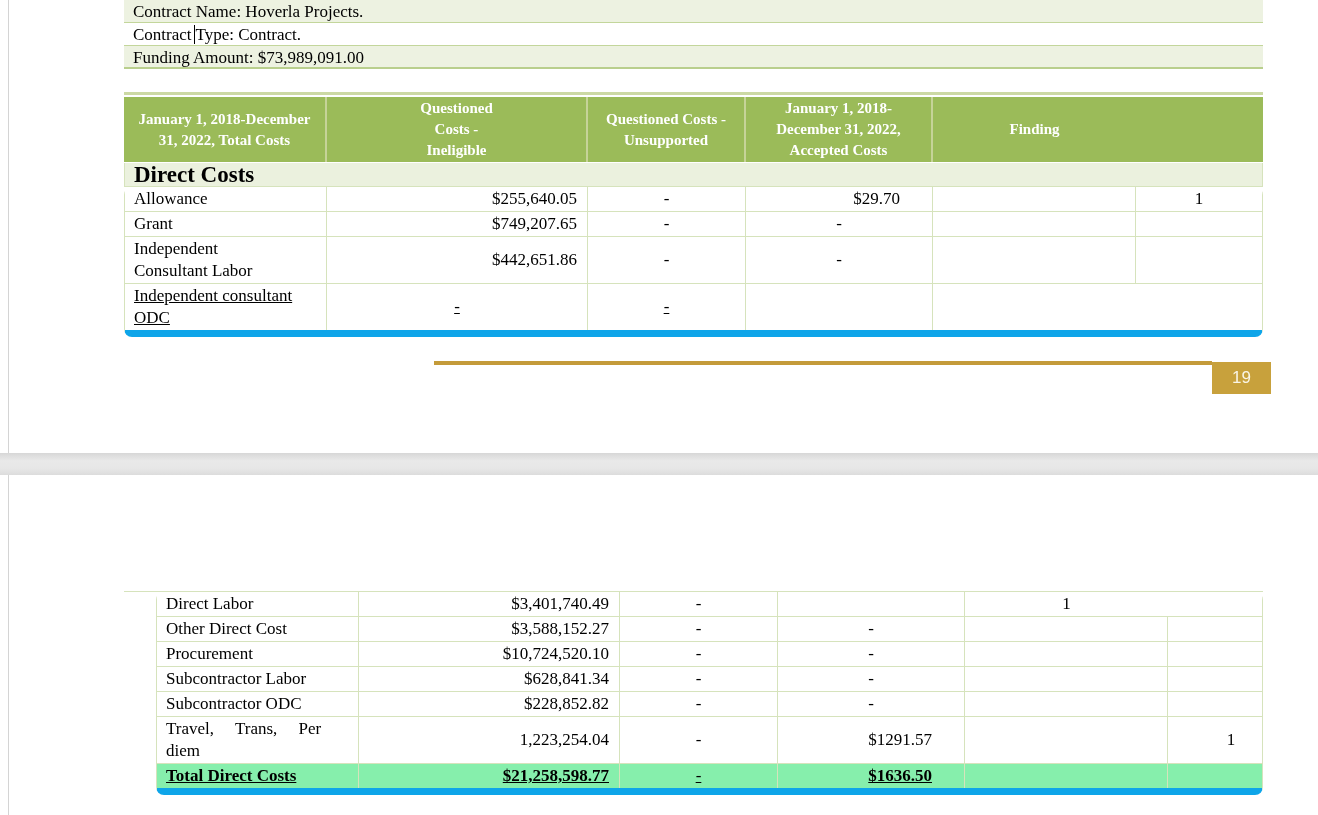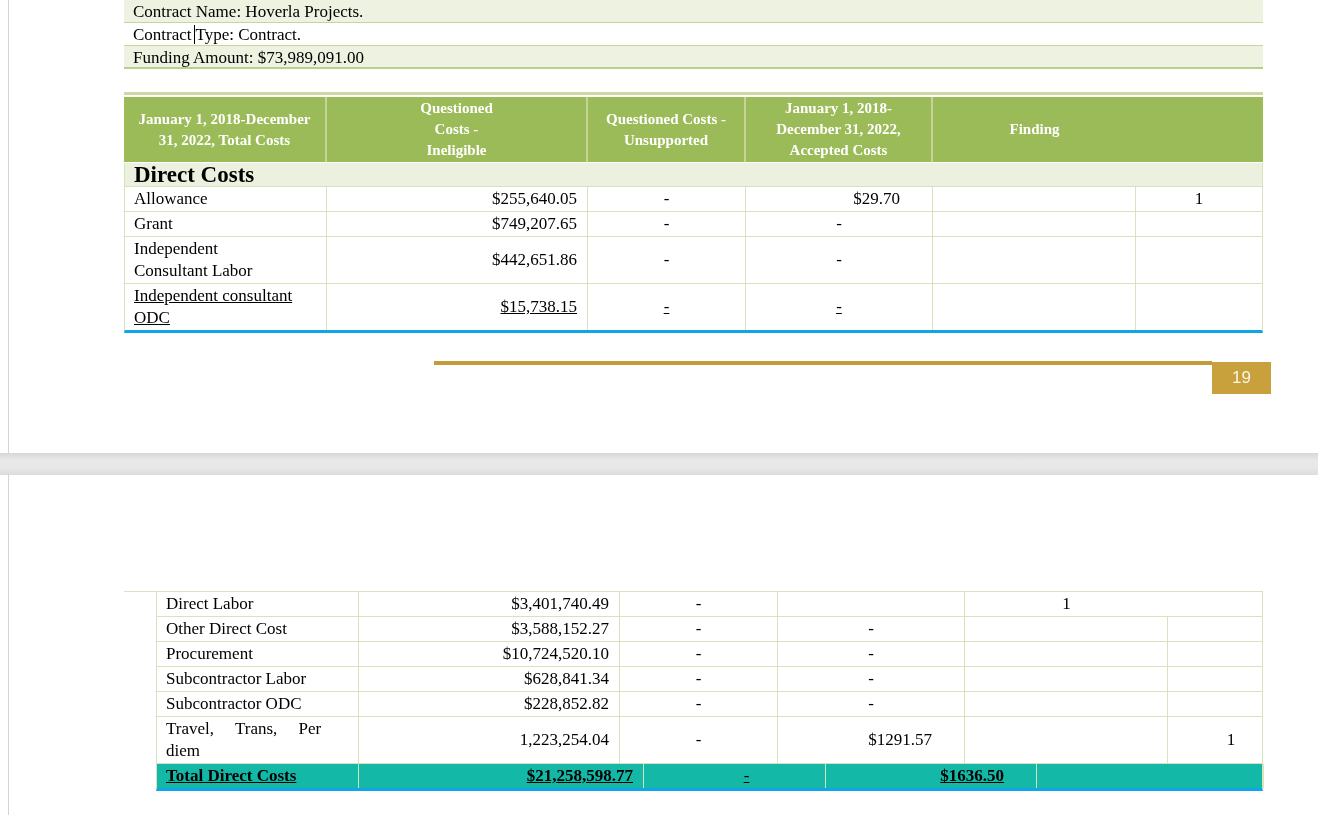--- a/index.html
+++ b/index.html
@@ -45,27 +45,27 @@
     display:flex;align-items:center;justify-content:center;text-align:center;
     min-height:65px;white-space:pre-line;box-sizing:border-box;
     border-right:2px solid #c6d398;padding:1px 2px;
   }
   .th:last-child{border-right:none;}
   .section-row{
     background:#ebf1de;font-weight:bold;font-size:23px;line-height:23px;
     min-height:23px;padding-left:9px;border-bottom:1px solid #d6e3bc;
     border-left:1px solid #d6e3bc;border-right:1px solid #d6e3bc;box-sizing:border-box;
   }
-  .tbody{border-left:1px solid #d6e3bc;border-right:1px solid #d6e3bc;border-bottom:3px solid #0ea5e9;}
+  .tbody{border-left:1px solid #d6e3bc;border-right:1px solid #d6e3bc;border-bottom:7px solid #0ea5e9;border-radius:8px;}
   .trow{
     display:grid;grid-template-columns:202px 261px 158px 187px 203px 126px;
     border-bottom:1px solid #d6e3bc;background:#fff;
   }
   .trow:last-child{border-bottom:none;text-decoration:underline;}
-  .trow.total-row{background:#14b8a6;gap:24px;}
+  .trow.total-row{background:#86efac;}
   .trow.total-row .c-el,.trow.total-row .c-total,.trow.total-row .c-unsup{font-weight:bold;}
   .cell{
     font-size:17px;line-height:22px;min-height:23px;box-sizing:border-box;
     display:flex;align-items:center;border-right:1px solid #d6e3bc;
     white-space:pre-wrap;padding:1px 4px;
   }
   .cell:last-child{border-right:none;}
   .c-el{justify-content:flex-start;padding-left:9px;padding-right:6px;}
   .c-total{justify-content:flex-end;padding-right:10px;}
   .c-accept{justify-content:flex-end;}
@@ -138,21 +138,20 @@
           <div class="cell c-total">$442,651.86</div>
           <div class="cell c-inelig center">-</div>
           <div class="cell c-unsup center">-</div>
           <div class="cell c-accept"></div>
           <div class="cell c-find"></div>
         </div>
 
         <div class="trow">
           <div class="cell c-el">Independent consultant
 ODC</div>
-          <div class="cell c-total">$15,738.15</div>
           <div class="cell c-inelig center">-</div>
           <div class="cell c-unsup center">-</div>
           <div class="cell c-accept"></div>
           <div class="cell c-find"></div>
         </div>
       </div>
   </div>
 
   <div class="footer-line"></div>
   <div class="page-badge">19</div>

